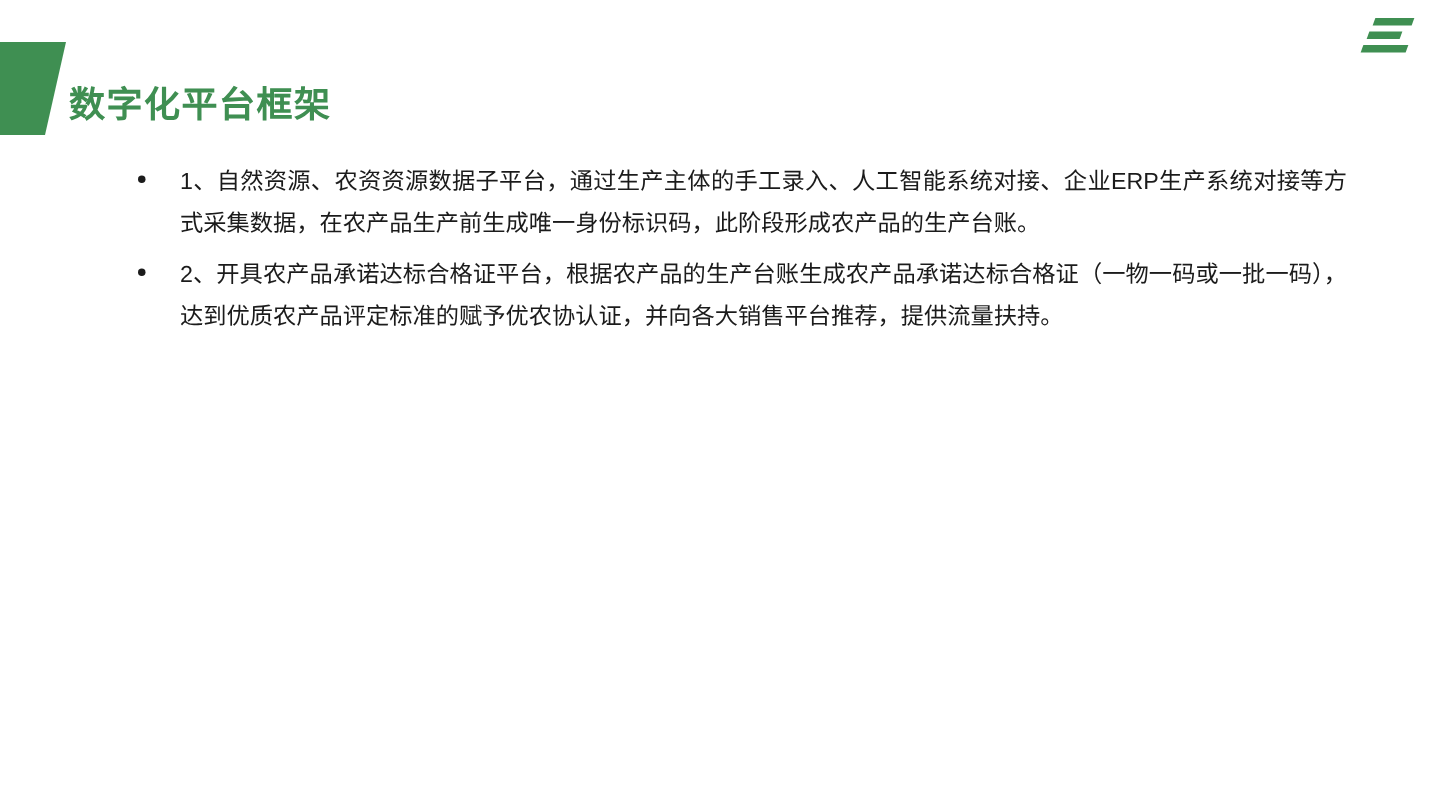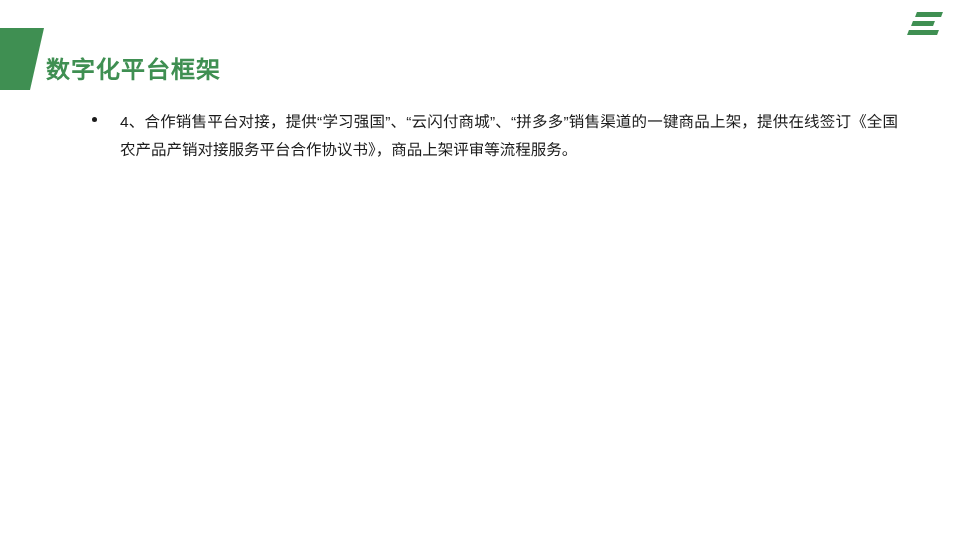--- a/index.html
+++ b/index.html
@@ -117,16 +117,20 @@
 <div class="logo-mark">
   <span class="bar b1"></span>
   <span class="bar b2"></span>
   <span class="bar b3"></span>
 </div>
 
 <div class="slide-body">
   <ul class="bullet-list">
     <li class="bullet-item">
       <span class="dot"></span>
-      <span class="bullet-text">4、合作销售平台对接，提供“学习强国”、“云闪付商城”、“拼多多”销售渠道的一键商品上架，提供在线签订《全国农产品产销对接服务平台合作协议书》，商品上架评审等流程服务。</span>
+      <span class="bullet-text">1、自然资源、农资资源数据子平台，通过生产主体的手工录入、人工智能系统对接、企业ERP生产系统对接等方式采集数据，在农产品生产前生成唯一身份标识码，此阶段形成农产品的生产台账。</span>
+    </li>
+    <li class="bullet-item">
+      <span class="dot"></span>
+      <span class="bullet-text">2、开具农产品承诺达标合格证平台，根据农产品的生产台账生成农产品承诺达标合格证（一物一码或一批一码），达到优质农产品评定标准的赋予优农协认证，并向各大销售平台推荐，提供流量扶持。</span>
     </li>
   </ul>
 </div>
 
 </body></html>

